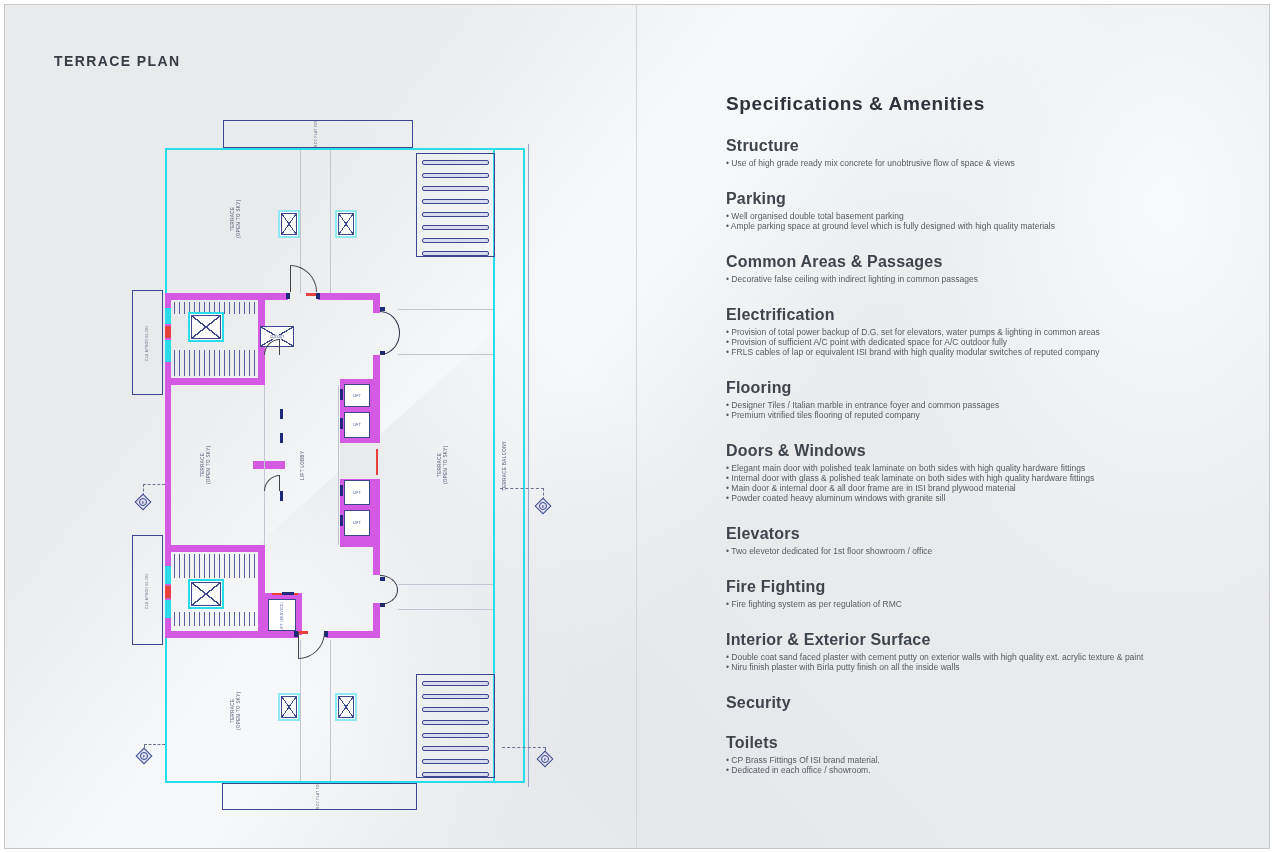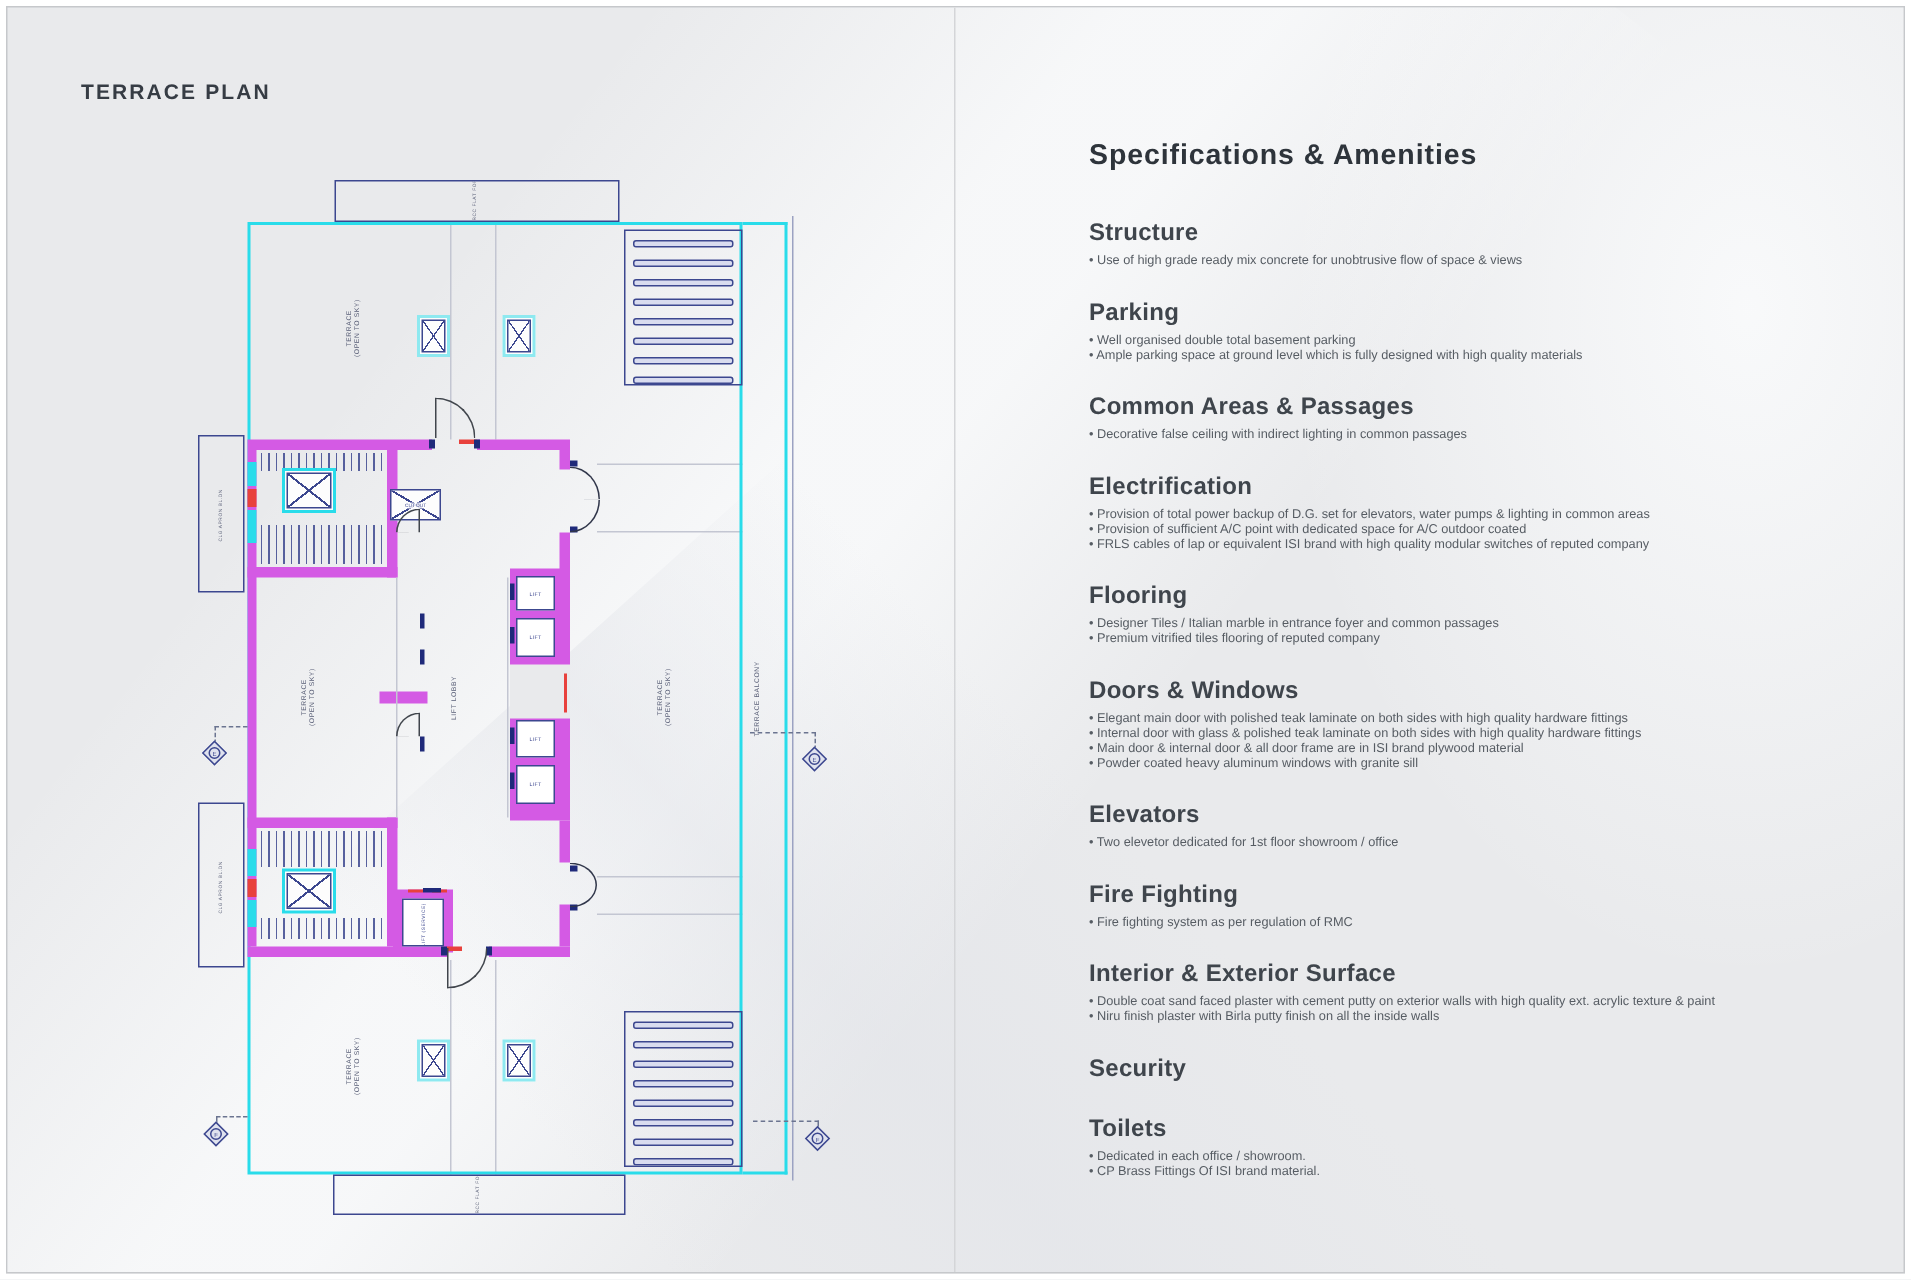--- a/index.html
+++ b/index.html
@@ -6,21 +6,21 @@
   html,body { width:1274px; height:853px; }
   body { position:relative; background:#ffffff; font-family:"Liberation Sans", sans-serif; overflow:hidden; }
   .sheet { position:absolute; left:4px; top:4px; right:4px; bottom:4px; border:1px solid #c6c8cb; background:#e9eaec; overflow:hidden; }
   .sw { position:absolute; pointer-events:none; }
   .divider { position:absolute; left:631px; top:0; bottom:0; width:1px; background:#d4d5d8; }
 
   .page-title { position:absolute; left:49px; top:48px; font-size:14px; font-weight:bold; letter-spacing:1.4px; color:#363c44; }
 
   
   .specs { position:absolute; left:721px; top:88px; width:470px; }
-  .specs h1 { font-size:19px; font-weight:bold; letter-spacing:0.6px; color:#2e343b; margin-bottom:32px; }
+  .specs h1 { font-size:19px; font-weight:bold; letter-spacing:0.6px; color:#2e343b; margin-bottom:22px; }
   .sec { margin-bottom:22px; }
   .sec h2 { font-size:16px; font-weight:bold; color:#3f454c; margin-bottom:3px; letter-spacing:0.2px; }
   .sec p { font-size:8.5px; line-height:10px; color:#565c63; }
 
   
   .plan { position:absolute; left:125px; top:108px; width:440px; height:707px; }
   .mw { position:absolute; background:#d45ae4; }          
   .nv { position:absolute; background:#1f2a7a; }          
   .rd { position:absolute; background:#e8413c; }          
   .cy { position:absolute; background:#29dcea; }          
@@ -271,21 +271,21 @@
       <p>• Well organised double total basement parking</p>
       <p>• Ample parking space at ground level which is fully designed with high quality materials</p>
     </div>
     <div class="sec">
       <h2>Common Areas &amp; Passages</h2>
       <p>• Decorative false ceiling with indirect lighting in common passages</p>
     </div>
     <div class="sec">
       <h2>Electrification</h2>
       <p>• Provision of total power backup of D.G. set for elevators, water pumps &amp; lighting in common areas</p>
-      <p>• Provision of sufficient A/C point with dedicated space for A/C outdoor coated</p>
+      <p>• Provision of sufficient A/C point with dedicated space for A/C outdoor fully</p>
       <p>• FRLS cables of lap or equivalent ISI brand with high quality modular switches of reputed company</p>
     </div>
     <div class="sec">
       <h2>Flooring</h2>
       <p>• Designer Tiles / Italian marble in entrance foyer and common passages</p>
       <p>• Premium vitrified tiles flooring of reputed company</p>
     </div>
     <div class="sec">
       <h2>Doors &amp; Windows</h2>
       <p>• Elegant main door with polished teak laminate on both sides with high quality hardware fittings</p>
@@ -304,18 +304,18 @@
     <div class="sec">
       <h2>Interior &amp; Exterior Surface</h2>
       <p>• Double coat sand faced plaster with cement putty on exterior walls with high quality ext. acrylic texture &amp; paint</p>
       <p>• Niru finish plaster with Birla putty finish on all the inside walls</p>
     </div>
     <div class="sec">
       <h2>Security</h2>
     </div>
     <div class="sec">
       <h2>Toilets</h2>
+      <p>• CP Brass Fittings Of ISI brand material.</p>
       <p>• Dedicated in each office / showroom.</p>
-      <p>• CP Brass Fittings Of ISI brand material.</p>
     </div>
   </div>
 
 </div>
 
 </body></html>

